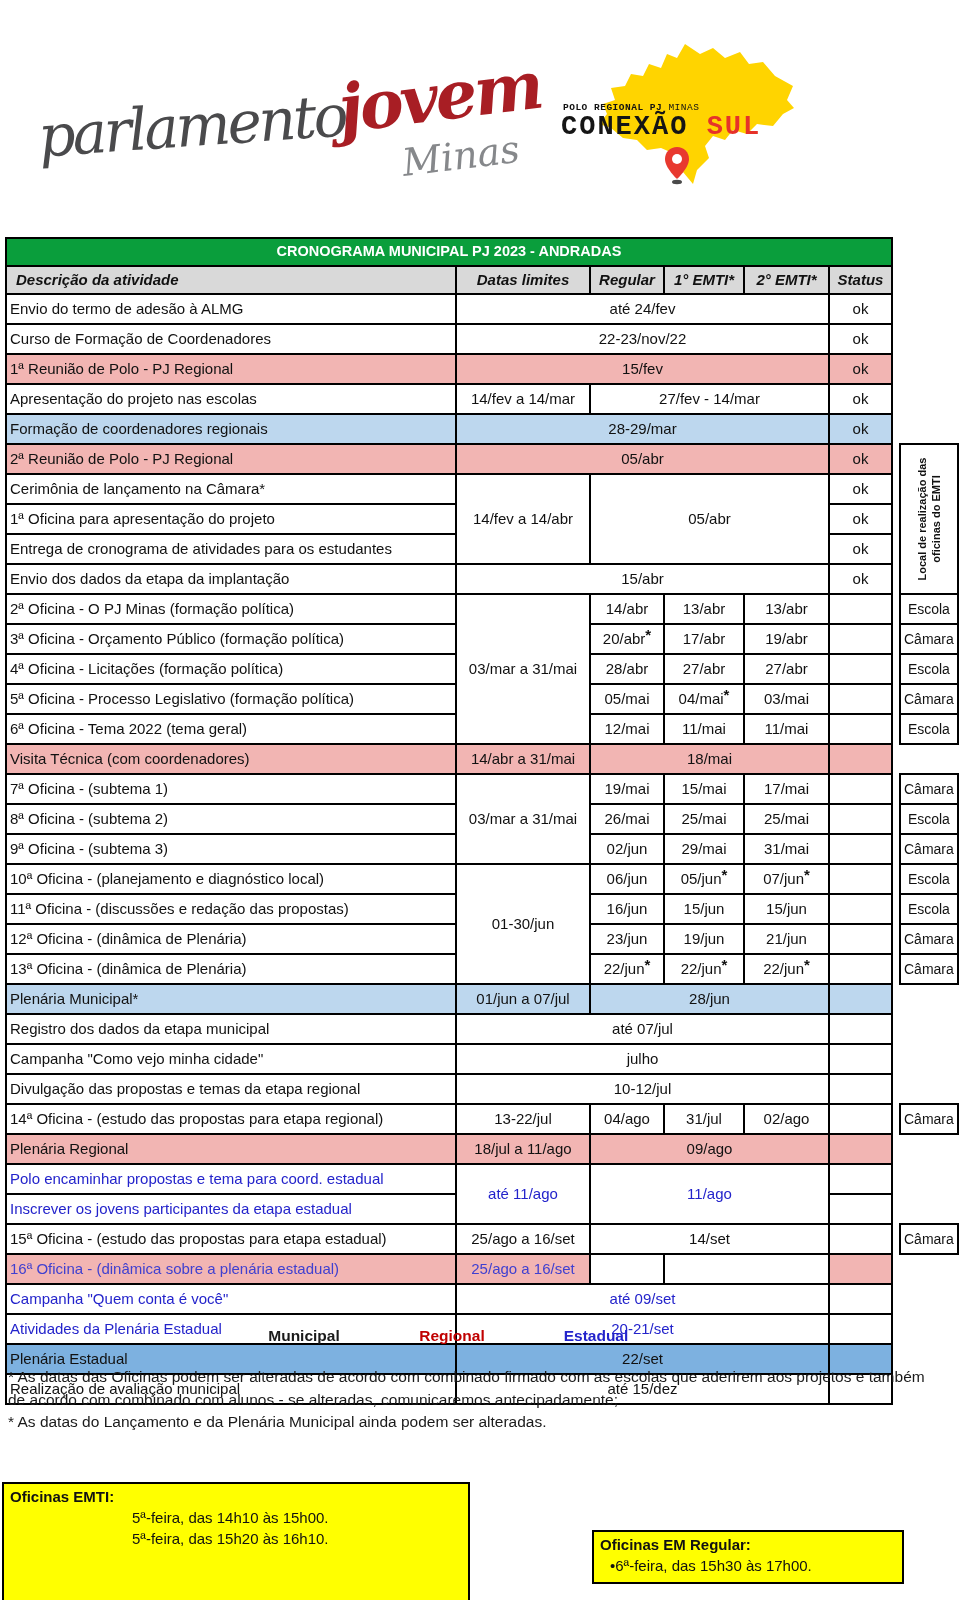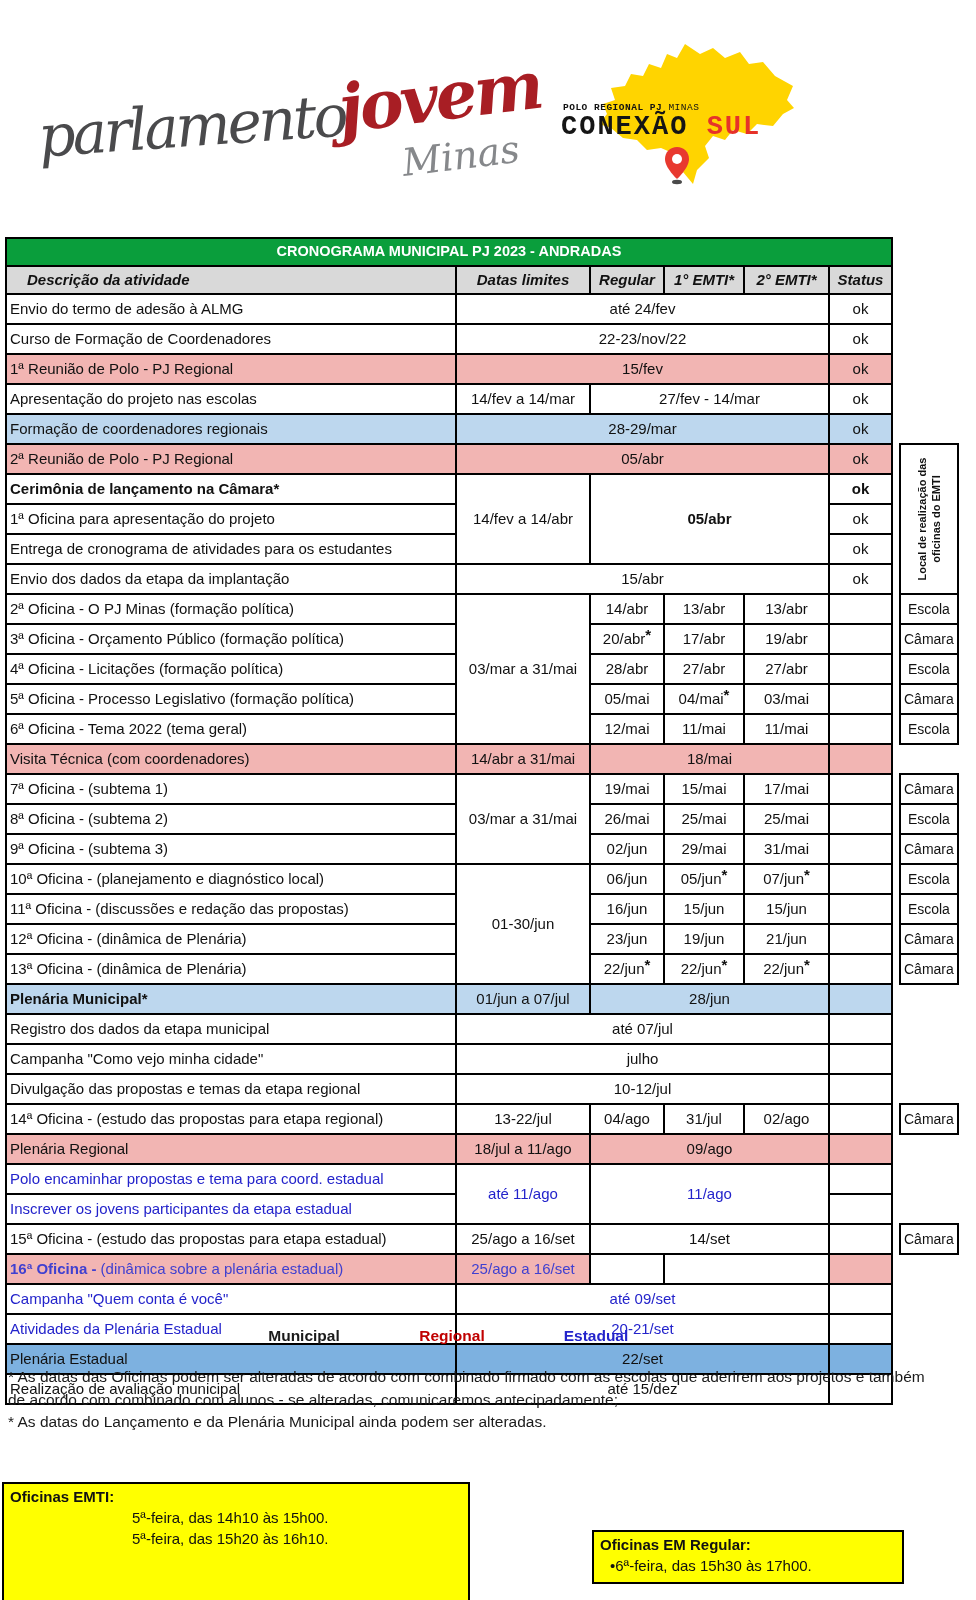--- a/index.html
+++ b/index.html
@@ -23,31 +23,31 @@
   .conexao .red{color:#e63229;}
   #pin{position:absolute;left:108px;top:104px;}
 
   
   #tablewrap{position:absolute;left:5px;top:237px;}
   table{border-collapse:collapse;table-layout:fixed;}
   td{border:2px solid #000;height:28px;font-size:15px;padding:0 3px;line-height:1.05;
      overflow:hidden;white-space:nowrap;background:#fff;}
   td.title{background:#0a9e3c;color:#fff;font-weight:bold;font-size:14.5px;text-align:center;height:20px;}
   td.h{background:#d9d9d9;font-weight:bold;font-style:italic;text-align:center;height:22px;}
-  td.h.left{text-align:left;padding-left:20px;}
+  td.h.left{text-align:left;padding-left:9px;}
   td.d{text-align:left;}
   td.c{text-align:center;}
   td.s{text-align:center;}
   td.sp,td.x{border:none;background:#fff;}
   td.L{text-align:center;font-size:14px;}
   td.wh{background:#fff;}
   .bgp{background:#f2b5b3 !important;}
   .bgb{background:#bdd7ee !important;}
   .bgB{background:#7db1e0 !important;}
-  .b{font-weight:bold;margin-top:47px;}
+  .b{font-weight:normal;margin-top:47px;}
   .bt{color:#2323cb;}
   .vt{color:#4040d0;}
   td.rot{position:relative;padding:0;}
   .rotin{position:absolute;left:50%;top:50%;width:138px;height:52px;
          transform:translate(-50%,-50%) rotate(-90deg);display:flex;align-items:center;justify-content:center;
          font-weight:bold;font-size:11px;line-height:1.3;text-align:center;white-space:normal;}
   sup{font-weight:bold;font-size:15px;line-height:0;position:relative;top:2px;vertical-align:super;}
 
   
   #legend{position:absolute;top:1327px;left:0;width:976px;font-weight:bold;font-size:15.5px;}

